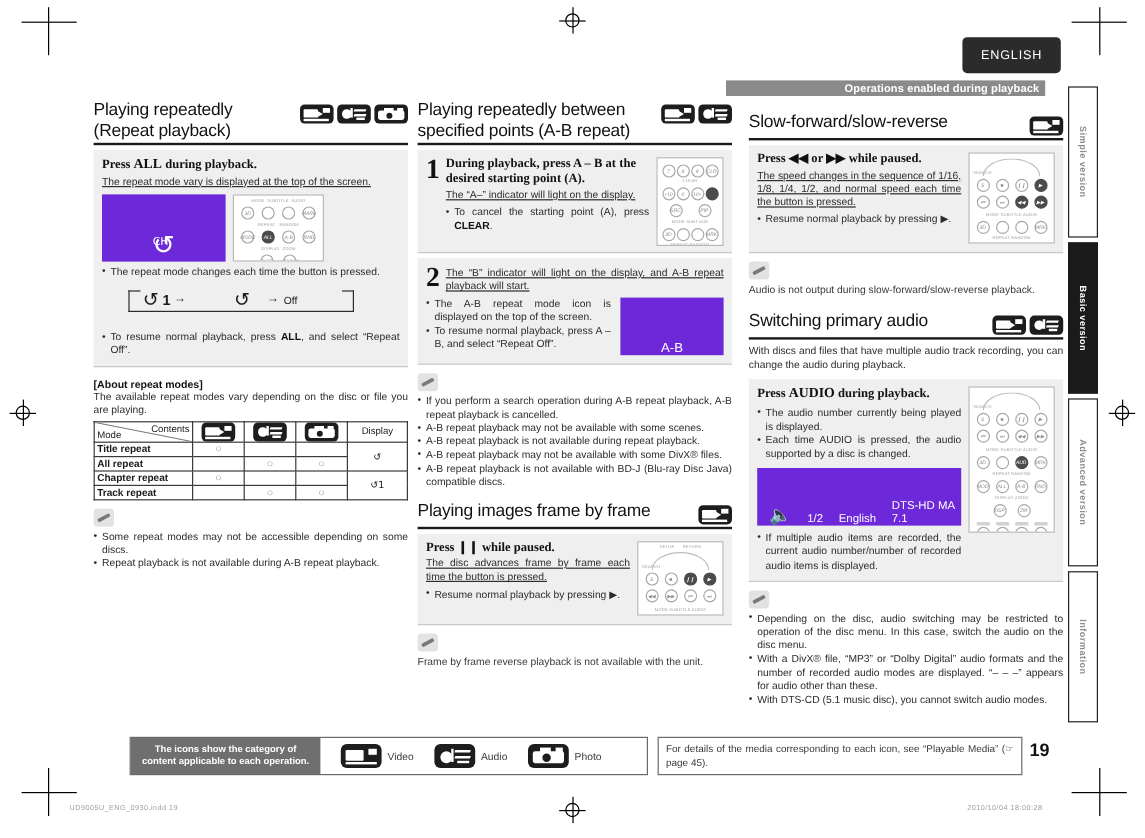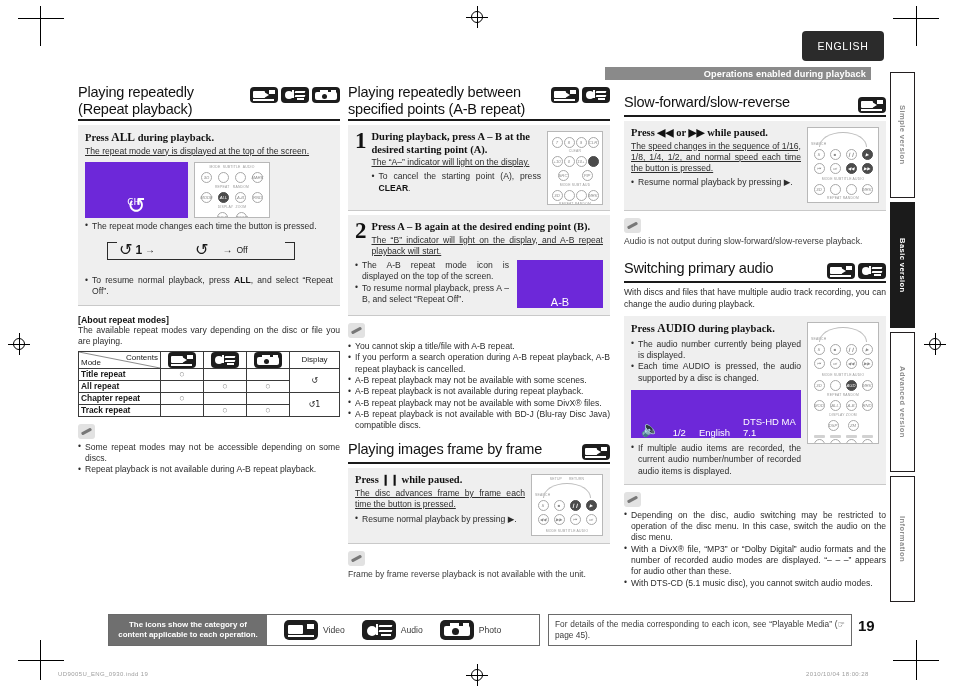--- a/index.html
+++ b/index.html
@@ -477,38 +477,36 @@
           </div>
         <div class="lbl" style="margin-top:1px">REPEAT RANDOM</div>
 
       </div>
     </div>
 
     <div class="greybox" style="margin-top:4px">
       <div style="display:flex;gap:5px">
         <div style="font-size:23px;font-weight:bold;line-height:20px;color:#111;font-family:'Liberation Serif',serif">2</div>
         <div style="flex:1">
-          <div class="step-head">Press A – B again at the desired ending point (B).</div>
           <div class="sub">The “B” indicator will light on the display, and A-B repeat playback will start.</div>
         </div>
       </div>
       <div style="display:flex;gap:8px;margin-top:3px;align-items:flex-start">
         <ul class="bl" style="flex:1;margin-top:0">
           <li>The A-B repeat mode icon is displayed on the top of the screen.</li>
           <li>To resume normal playback, press A – B, and select “Repeat Off”.</li>
         </ul>
         <div class="tvshot" style="width:86px;height:48px;font-size:11px">
           <span>A-B</span>
         </div>
       </div>
     </div>
 
     <div class="note-icon"></div>
     <ul class="bl">
-      <li>You cannot skip a title/file with A-B repeat.</li>
       <li>If you perform a search operation during A-B repeat playback, A-B repeat playback is cancelled.</li>
       <li>A-B repeat playback may not be available with some scenes.</li>
       <li>A-B repeat playback is not available during repeat playback.</li>
       <li>A-B repeat playback may not be available with some DivX® files.</li>
       <li>A-B repeat playback is not available with BD-J (Blu-ray Disc Java) compatible discs.</li>
     </ul>
 
     <div style="margin-top:10px">
       <div class="title-row">
         <h2 class="sec-title">Playing images frame by frame</h2>

